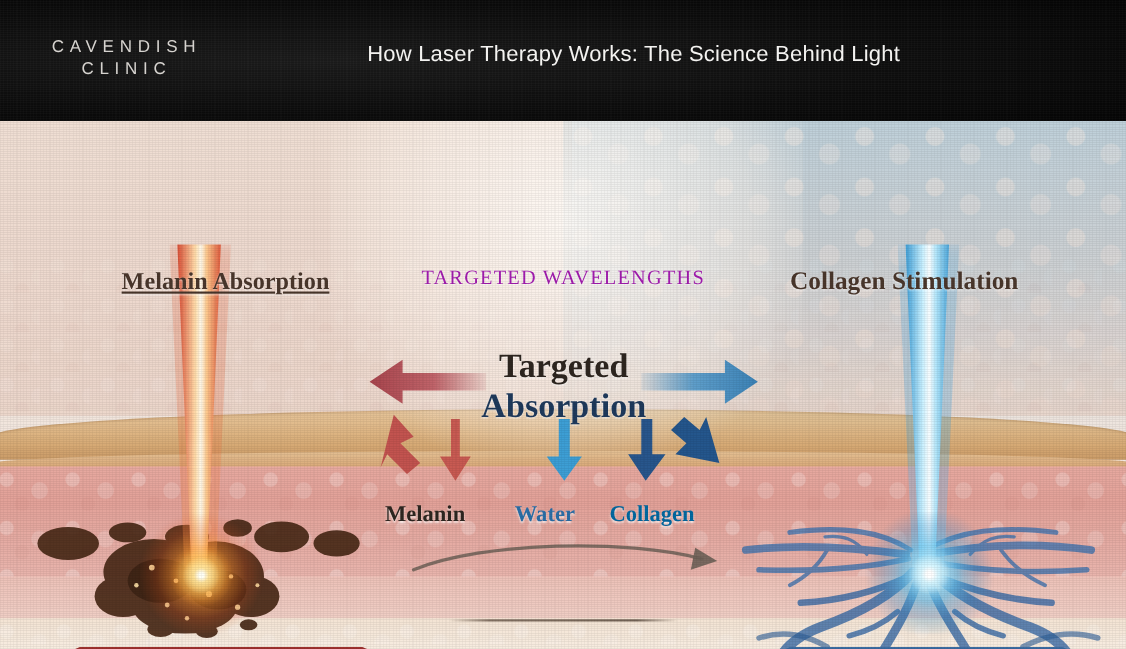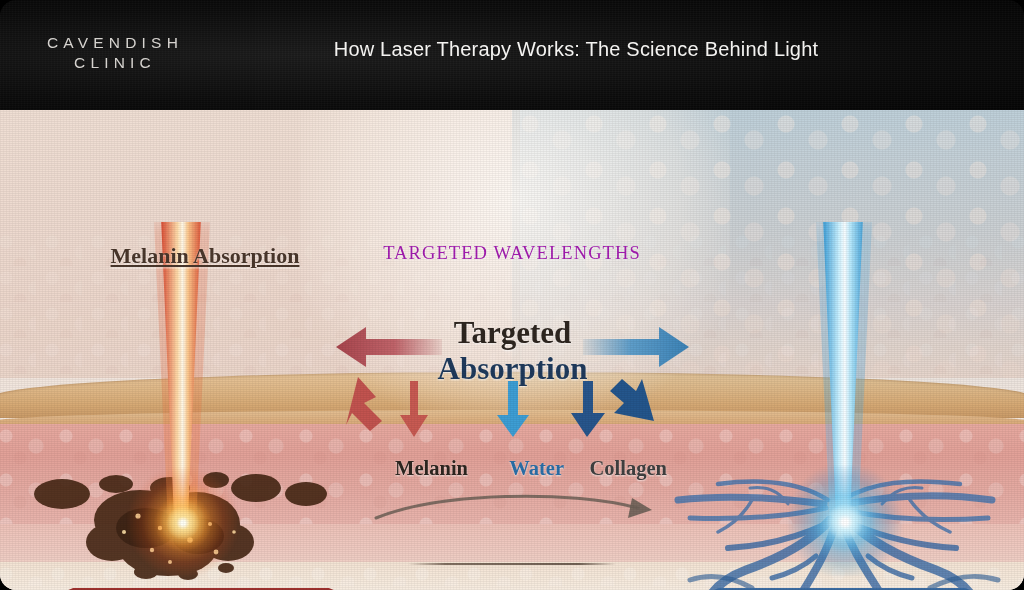--- a/index.html
+++ b/index.html
@@ -7,21 +7,20 @@
   html, body {
     margin: 0; padding: 0;
     background: #000;
     font-family: "Liberation Sans", sans-serif;
   }
   #stage {
     position: relative;
     width: 1024px; height: 590px;
     overflow: hidden;
     background: #000;
-    border-radius: 16px;
   }
 
   
   .header {
     position: absolute; left: 0; top: 0;
     width: 1024px; height: 110px;
     background:
       radial-gradient(ellipse at 30% 50%, #1a1a1a 0%, #0b0b0b 60%, #050505 100%);
     overflow: hidden;
   }
@@ -257,26 +256,26 @@
   .hairline {
     position:absolute; left:78px; top:268px; width:208px; height:2px;
     background: linear-gradient(90deg, rgba(120,96,80,0) 0%, rgba(90,72,58,.75) 18%, rgba(80,64,52,.8) 82%, rgba(120,96,80,0) 100%);
   }
 
   .arrow-row { position:absolute; left:0; top:0; width:365px; height:195px; }
 
   .sub-lbl {
     position:absolute; top:162px;
     font-family:"Liberation Serif", serif; font-weight:700;
-    font-size:20.5px; white-space:nowrap; text-align:right;
+    font-size:20.5px; white-space:nowrap; text-align:left;
     text-shadow: 0 1px 2px rgba(255,255,255,.8);
   }
   .sub-melanin  { left:20px;  width:118px; color:#2e2620; }
   .sub-water    { left:138px; width:96px;  color:#2b6fa8; }
-  .sub-collagen { left:211px; width:126px; color:#404040; }
+  .sub-collagen { left:224px; width:126px; color:#0369a1; }
 
   
   .flow-arrow { position:absolute; left:370px; top:378px; width:290px; height:40px; pointer-events:none; }
 
   
   .ribbon {
     position:absolute; height:46px;
     display:flex; align-items:center; justify-content:center;
     font-family:"Liberation Serif", serif;
     font-weight:700; font-size:25px; color:#fdfbf8;
@@ -408,20 +407,21 @@
     <div class="beam impact-red"></div>
     <div class="beam impact-red-star"></div>
 
     <div class="beam beam-blue-glow"></div>
     <div class="beam beam-blue"></div>
     <div class="beam impact-blue"></div>
     <div class="beam impact-blue-star"></div>
 
     <div class="lbl-top lbl-melanin">Melanin Absorption</div>
     <div class="lbl-top lbl-targeted">TARGETED WAVELENGTHS</div>
+    <div class="lbl-top lbl-collagen">Collagen Stimulation</div>
 
     <div class="center">
       <div class="hdr-targeted">Targeted</div>
       <div class="hdr-wavelengths">Absorption</div>
 
       <svg class="arrow-row" viewBox="0 0 365 195">
 
         <g>
           <linearGradient id="gRedL" x1="1" y1="0" x2="0" y2="0">
             <stop offset="0%" stop-color="#b5525a" stop-opacity="0.12"></stop>

